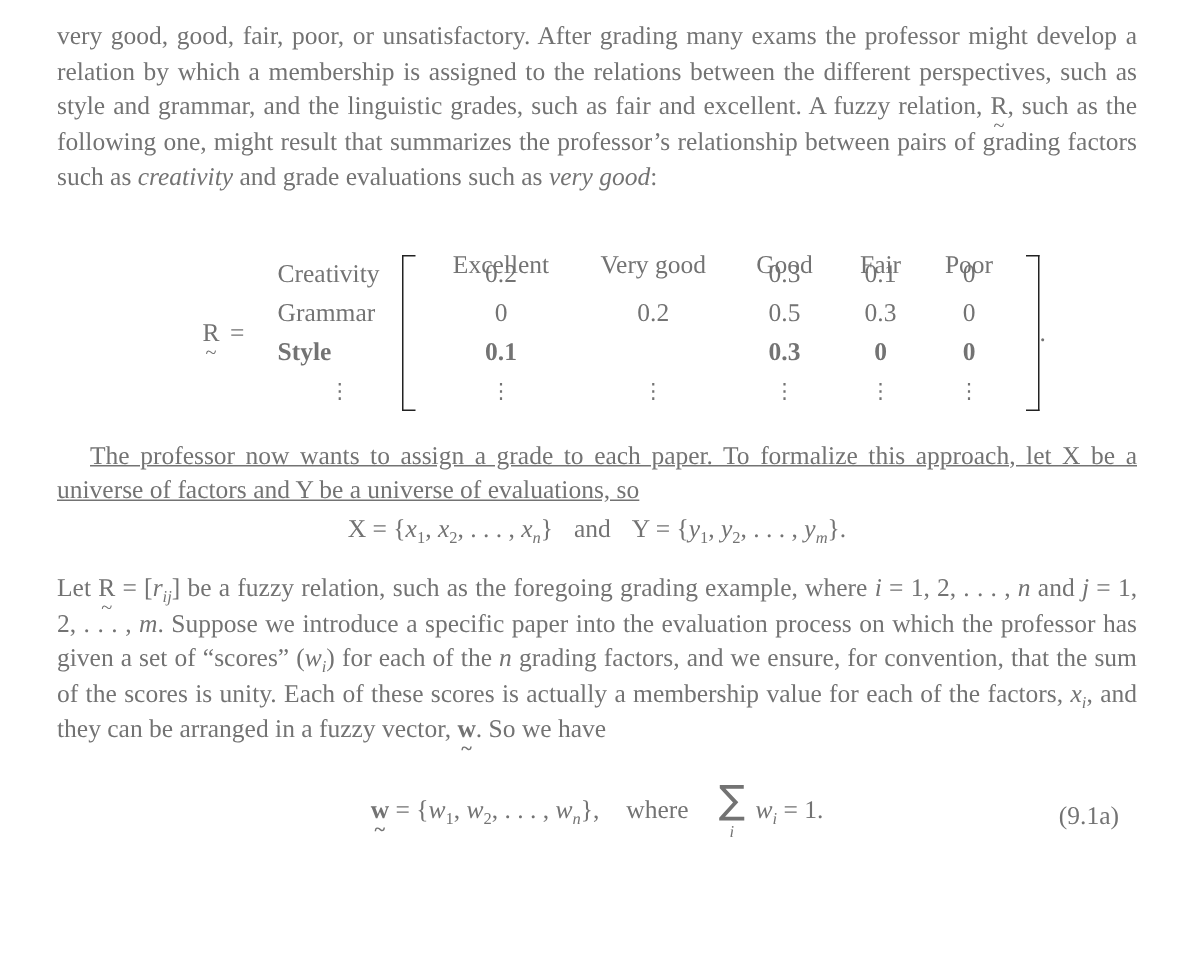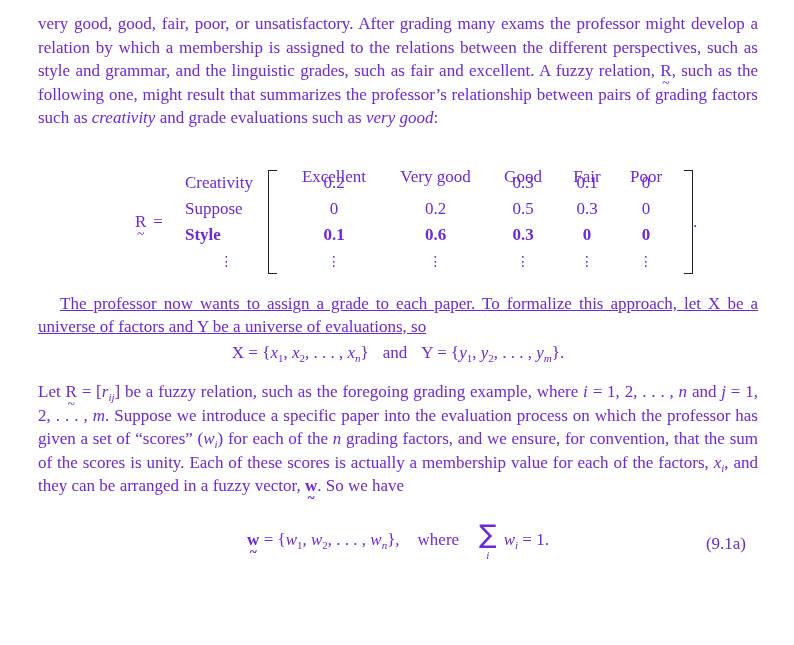--- a/index.html
+++ b/index.html
@@ -2,21 +2,21 @@
 <html><head>
 <meta charset="utf-8">
 <style>
   html, body { margin: 0; padding: 0; background: #ffffff; }
   .page {
     position: relative;
     width: 794px; height: 645px;
     box-sizing: border-box;
     padding: 12px 36px 0 38px;
     background: #ffffff;
-    color: #6d28d9;
+    color: #737373;
     font-family: "Liberation Serif", "DejaVu Serif", serif;
     font-size: 17px;
     line-height: 23.5px;
     overflow: hidden;
   }
   .para { margin: 0; text-align: justify; }
   .indent { text-indent: 22px; }
   .mt18 { margin-top: 18px; text-decoration: underline; }
   .mt16 { margin-top: 16px; }
   .it { font-style: italic; }
@@ -89,30 +89,29 @@
     <div class="bl"></div>
     <div class="br"></div>
     <div class="mdot">.</div>
 
     <div class="ml c2 r2">Creativity</div>
     <div class="mv c4 r2">0.2</div>
     <div class="mv c6 r2">0.3</div>
     <div class="mv c7 r2">0.1</div>
     <div class="mv c8 r2">0</div>
 
-    <div class="ml c2 r3">Suppose</div>
+    <div class="ml c2 r3">Grammar</div>
     <div class="mv c4 r3">0</div>
     <div class="mv c5 r3">0.2</div>
     <div class="mv c6 r3">0.5</div>
     <div class="mv c7 r3">0.3</div>
     <div class="mv c8 r3">0</div>
 
     <div class="ml c2 r4">Style</div>
     <div class="mv c4 r4">0.1</div>
-    <div class="mv c5 r4">0.6</div>
     <div class="mv c6 r4">0.3</div>
     <div class="mv c7 r4">0</div>
     <div class="mv c8 r4">0</div>
 
     <div class="vdl c2 r5">⋮</div>
     <div class="vd c4 r5">⋮</div>
     <div class="vd c5 r5">⋮</div>
     <div class="vd c6 r5">⋮</div>
     <div class="vd c7 r5">⋮</div>
     <div class="vd c8 r5">⋮</div>

